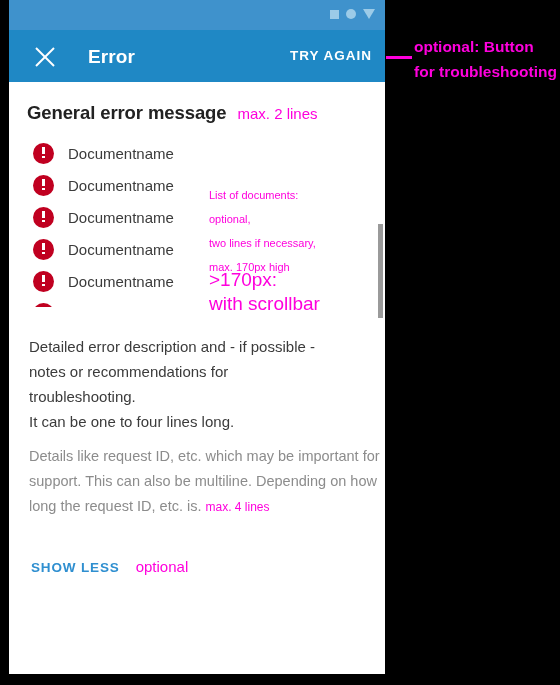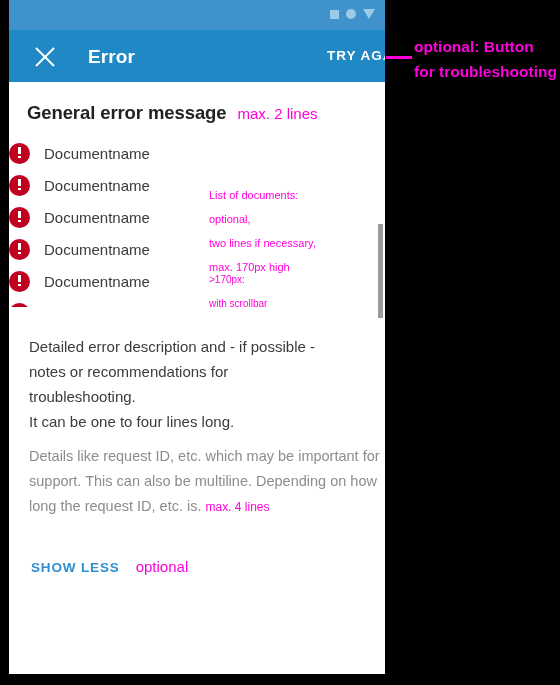--- a/index.html
+++ b/index.html
@@ -62,21 +62,20 @@
     display: block;
   }
 
   
   #app-bar {
     position: absolute;
     left: 0; top: 30px;
     width: 376px;
     height: 60px;
     background: #1f88c5;
-    padding-left: 37px;
   }
   #close-icon {
     position: absolute;
     left: 25px;
     top: 16px;
     width: 22px;
     height: 22px;
     cursor: pointer;
   }
   #close-icon svg { display:block; }
@@ -141,20 +140,21 @@
   }
   #doc-list {
     position: absolute;
     left: 0; top: 0;
     width: 376px;
   }
   .doc-item {
     display: flex;
     align-items: center;
     height: 32px;
+    padding-left: 24px;
     gap: 14px;
   }
   .doc-icon {
     width: 21px;
     height: 21px;
     border-radius: 50%;
     background: #c00020;
     flex: 0 0 auto;
     position: relative;
   }
@@ -247,21 +247,21 @@
     top: 101px;
     font-size: 11px;
     line-height: 24px;
     white-space: pre-line;
     z-index: 5;
   }
   #anno-list-block-2 {
     position: absolute;
     left: 200px;
     top: 186px;
-    font-size: 10px;
+    font-size: 19px;
     line-height: 24px;
     white-space: pre-line;
     z-index: 5;
   }
   #anno-max4 {
     font-size: 12px;
   }
   #anno-optional-showless {
     font-size: 15px;
   }

